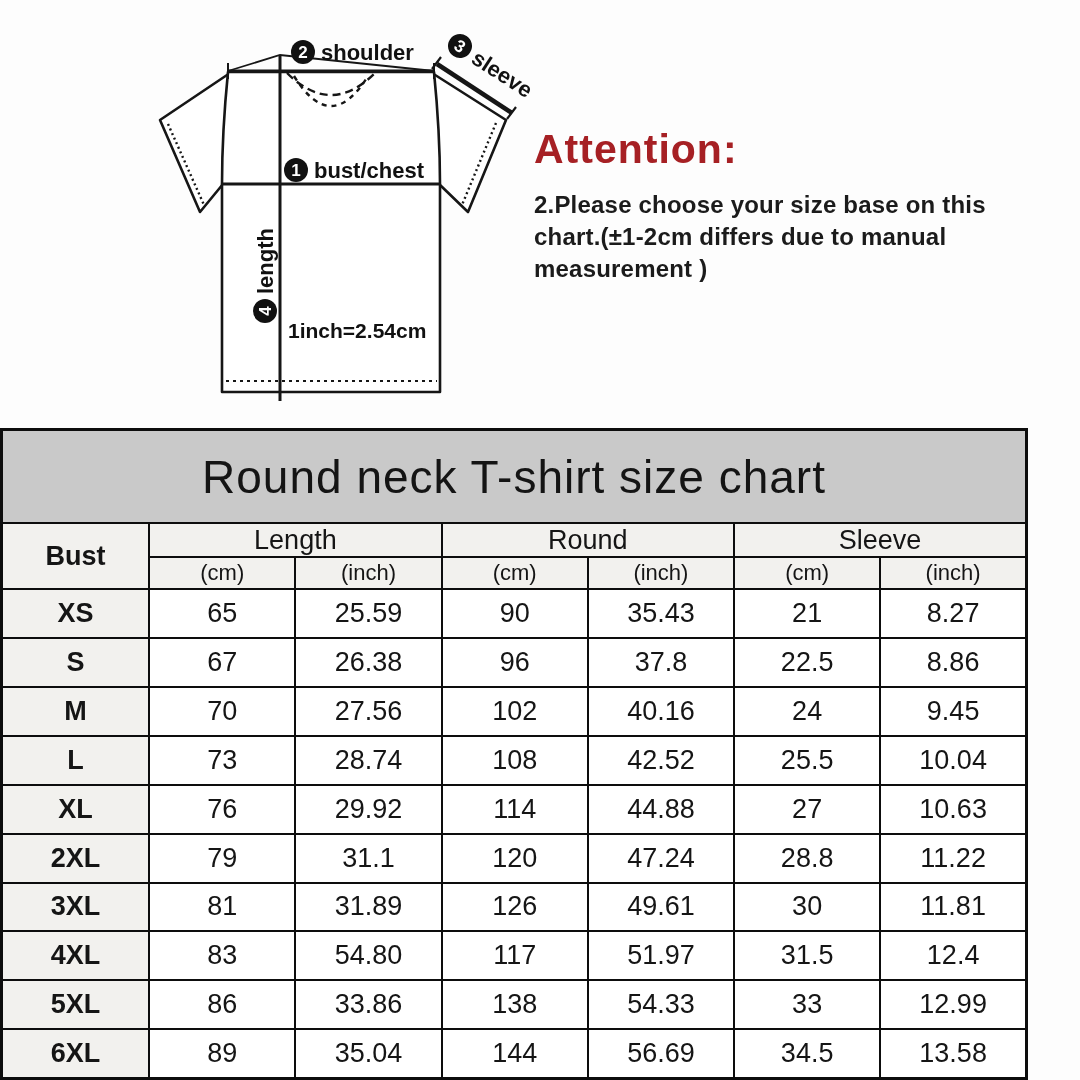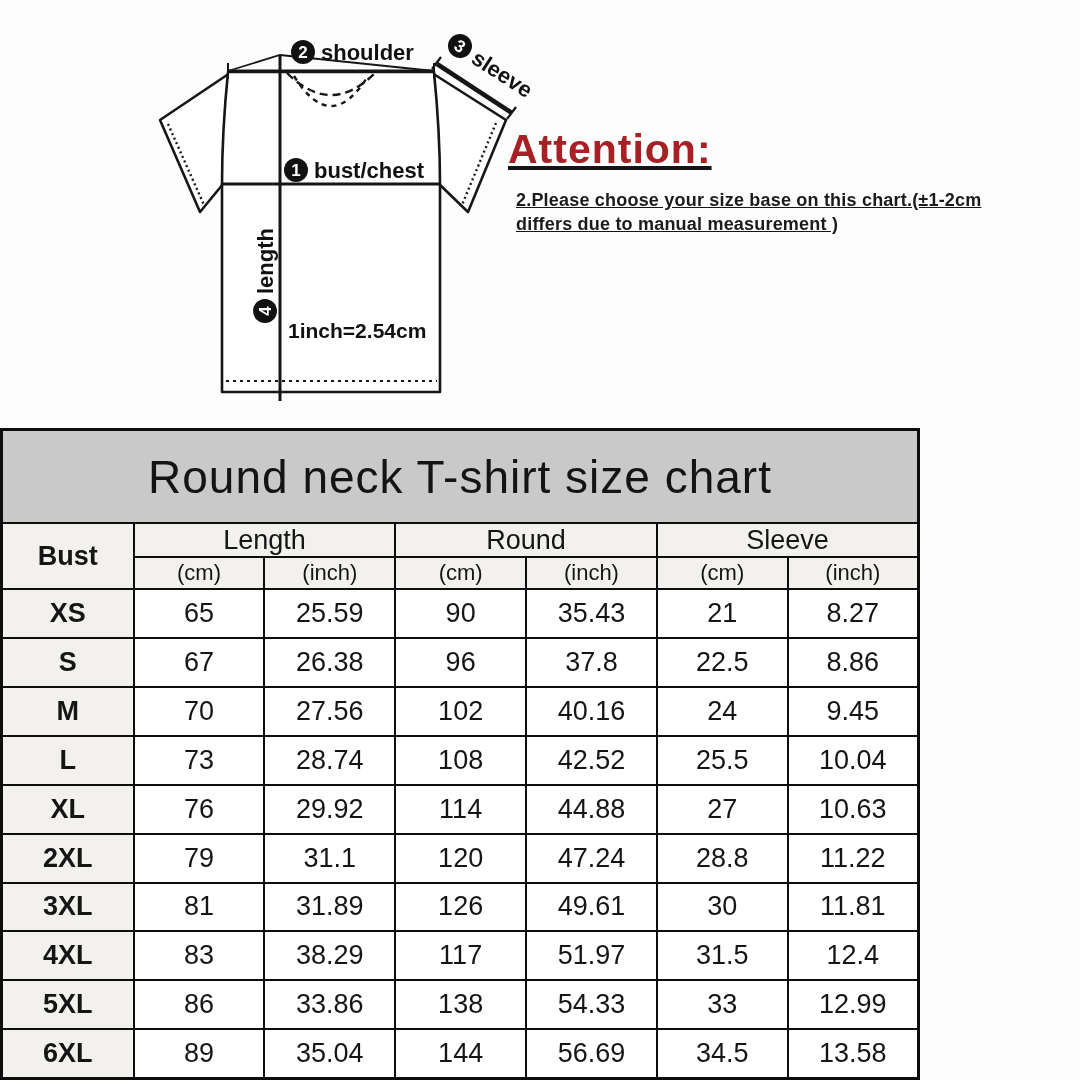--- a/index.html
+++ b/index.html
@@ -13,32 +13,32 @@
   *{box-sizing:border-box;}
   html,body{margin:0;padding:0;background:#e8e8e8;}
   .canvas{
     position:relative;width:1080px;height:1080px;margin:0 auto;
     background:#fdfdfd;overflow:hidden;
     font-family:"Liberation Sans",sans-serif;color:var(--ink);
   }
   
   .diagram-area{position:absolute;left:138px;top:20px;width:404px;height:400px;}
   
-  .attention{position:absolute;left:508px;top:126px;width:516px;text-decoration:underline;}
+  .attention{position:absolute;left:534px;top:126px;width:516px;}
   .attention h2{
     margin:0 0 16px 0;font-size:41px;font-weight:bold;color:var(--attn-red);
     letter-spacing:1px;
   }
   .attention p{
-    margin:0 0 24px 8px;font-size:18px;font-weight:bold;line-height:1.33;
+    margin:0 0 24px 0;font-size:24px;font-weight:bold;line-height:1.33;
     color:#1b1b1b;letter-spacing:.2px;
   }
   
   table.size-chart{
-    position:absolute;left:0;top:428px;width:920px;height:652px;
+    position:absolute;left:0;top:428px;width:1028px;height:652px;
     border-collapse:collapse;table-layout:fixed;background:#4c1d95;
     border:3px solid var(--grid);
   }
   table.size-chart td{
     border:2px solid var(--grid);text-align:center;vertical-align:middle;
     font-size:27px;color:var(--ink);padding:0;overflow:hidden;
   }
   col.c-size{width:14.4%;}
   col.c-val{width:14.26%;}
   tr.title-row td{
@@ -205,21 +205,21 @@
           <td class="cm-val">81</td>
           <td class="inch-val">31.89</td>
           <td class="cm-val">126</td>
           <td class="inch-val">49.61</td>
           <td class="cm-val">30</td>
           <td class="inch-val">11.81</td>
         </tr>
         <tr>
           <td class="size-col">4XL</td>
           <td class="cm-val">83</td>
-          <td class="inch-val">38.29</td>
+          <td class="inch-val">54.80</td>
           <td class="cm-val">117</td>
           <td class="inch-val">51.97</td>
           <td class="cm-val">31.5</td>
           <td class="inch-val">12.4</td>
         </tr>
         <tr>
           <td class="size-col">5XL</td>
           <td class="cm-val">86</td>
           <td class="inch-val">33.86</td>
           <td class="cm-val">138</td>

